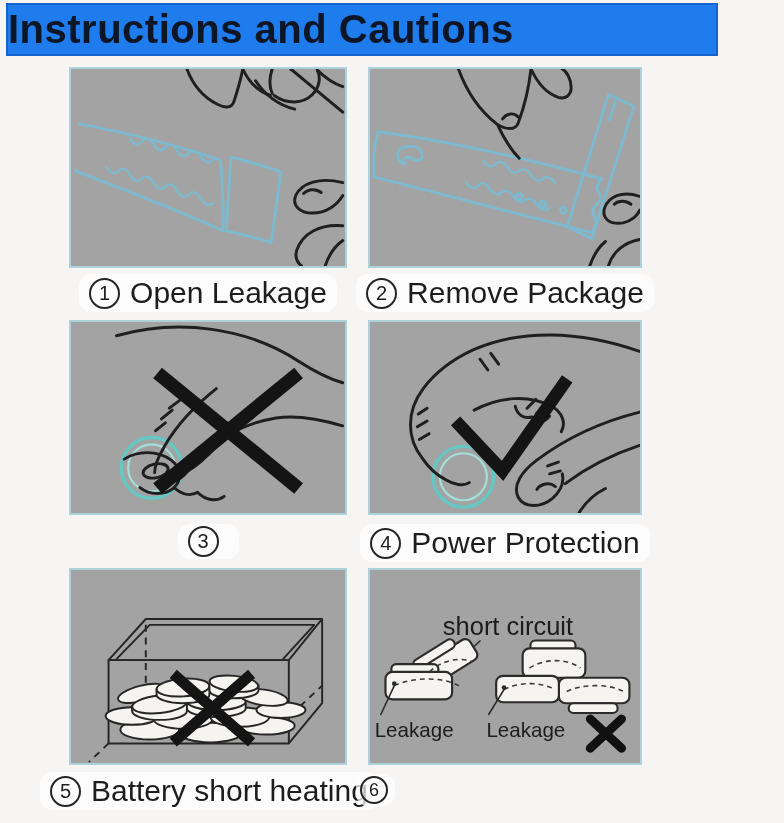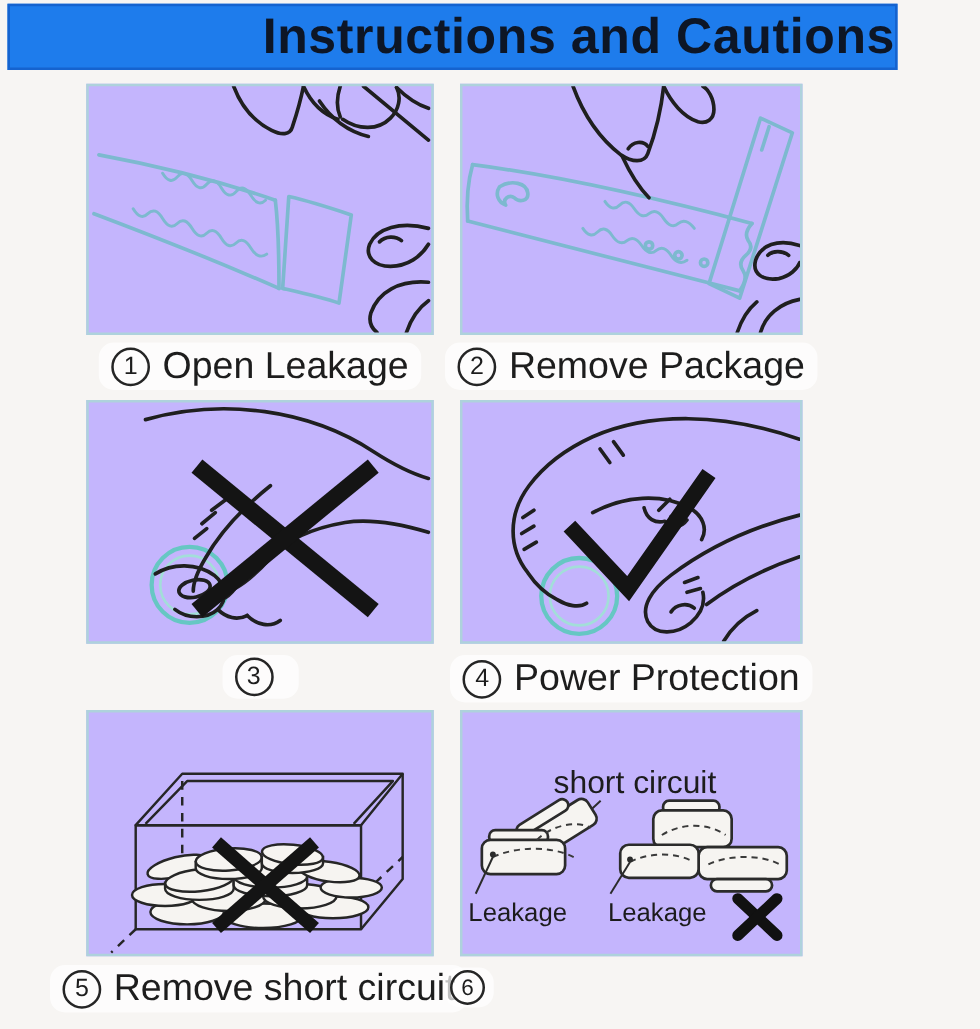--- a/index.html
+++ b/index.html
@@ -7,29 +7,29 @@
     width:784px;height:823px;position:relative;overflow:hidden;
     background:#f7f5f3;
     font-family:"Liberation Sans",sans-serif;
     -webkit-font-smoothing:antialiased;
   }
   
   .header{
     position:absolute;left:6px;top:3px;width:712px;height:53px;
     box-sizing:border-box;
     background:#1e7cec;border:2px solid #1563cf;
-    display:flex;align-items:center;justify-content:flex-end;
+    display:flex;align-items:center;justify-content:flex-start;
   }
   .header .title{
     font-size:40px;font-weight:700;color:#0d1626;letter-spacing:0.5px;
   }
   
   .panel{
     position:absolute;box-sizing:border-box;
-    background:#c4b5fd;border:2px solid #aed2dc;
+    background:#a3a3a3;border:2px solid #aed2dc;
   }
   .panel svg{display:block;width:100%;height:100%;}
   #panel1{left:69px;top:67px;width:278px;height:201px;}
   #panel2{left:368px;top:67px;width:274px;height:201px;}
   #panel3{left:69px;top:320px;width:278px;height:195px;}
   #panel4{left:368px;top:320px;width:274px;height:195px;}
   #panel5{left:69px;top:568px;width:278px;height:197px;}
   #panel6{left:368px;top:568px;width:274px;height:197px;}
   
   .cap-slot{position:absolute;display:flex;justify-content:center;}
@@ -283,20 +283,20 @@
 </div>
 <div class="cap-slot" id="cap4">
   <span class="caption">
     <span class="num">4</span>
     <span>Power Protection</span>
   </span>
 </div>
 <div class="cap-slot" id="cap5">
   <span class="caption">
     <span class="num">5</span>
-    <span>Remove short circuit</span>
+    <span>Battery short heating</span>
   </span>
 </div>
 <div class="cap-slot" id="cap6">
   <span class="caption">
     <span class="num">6</span>
   </span>
 </div>
 
 </body></html>

